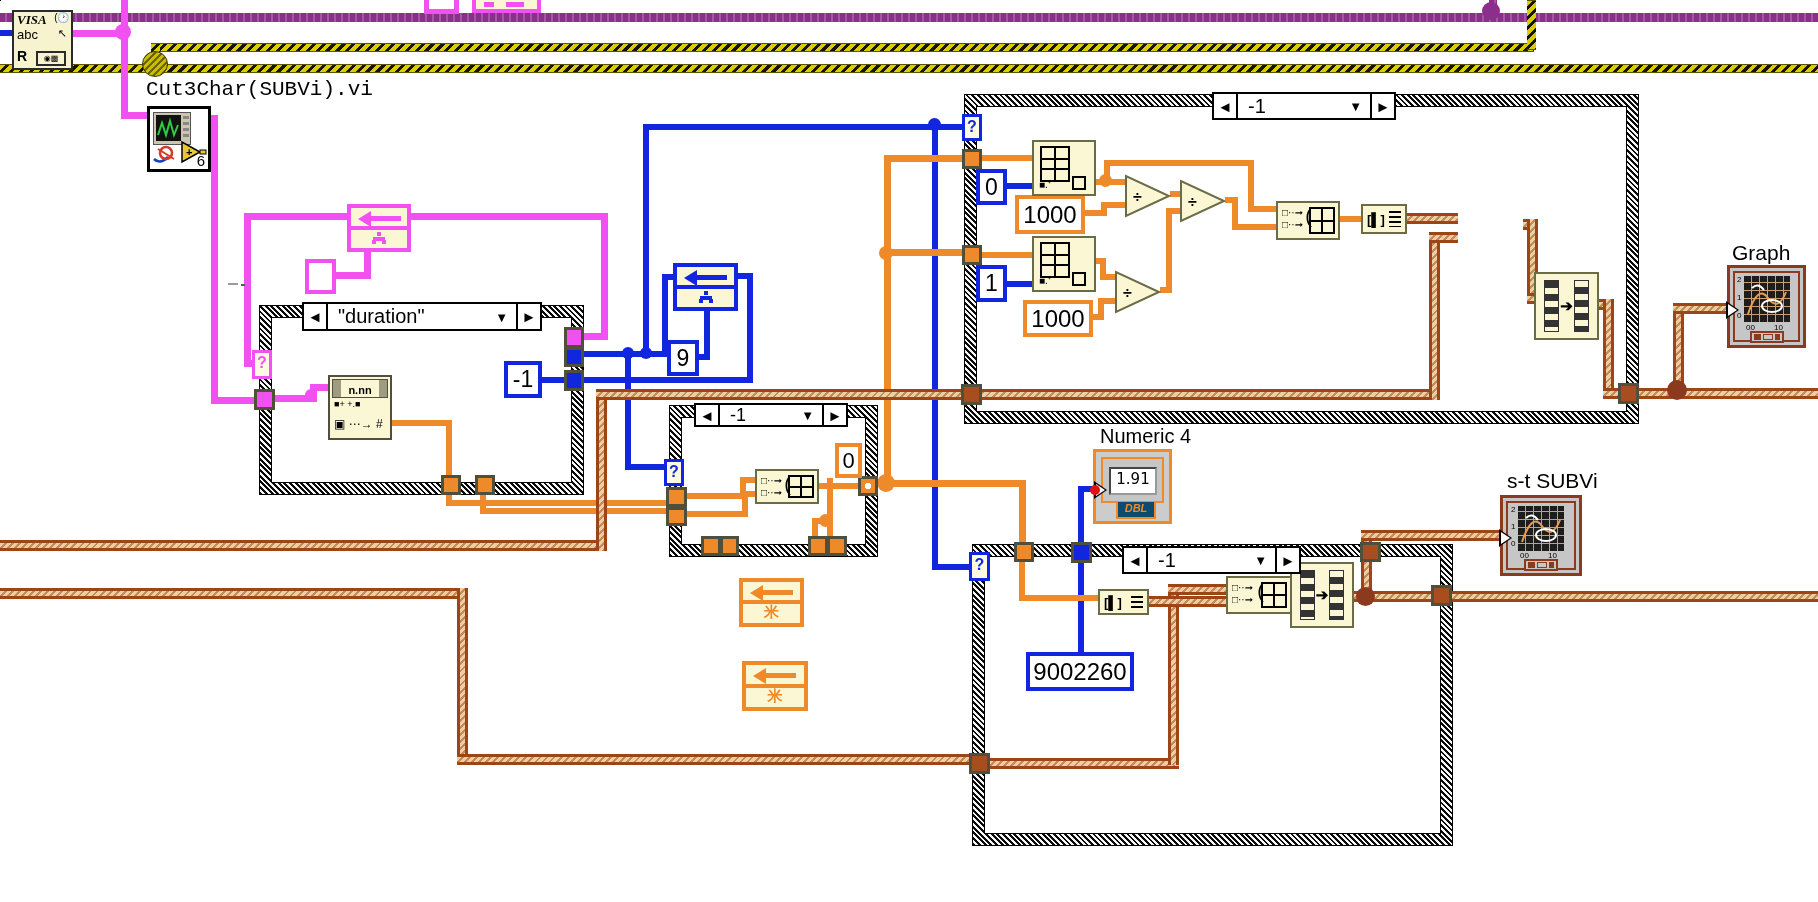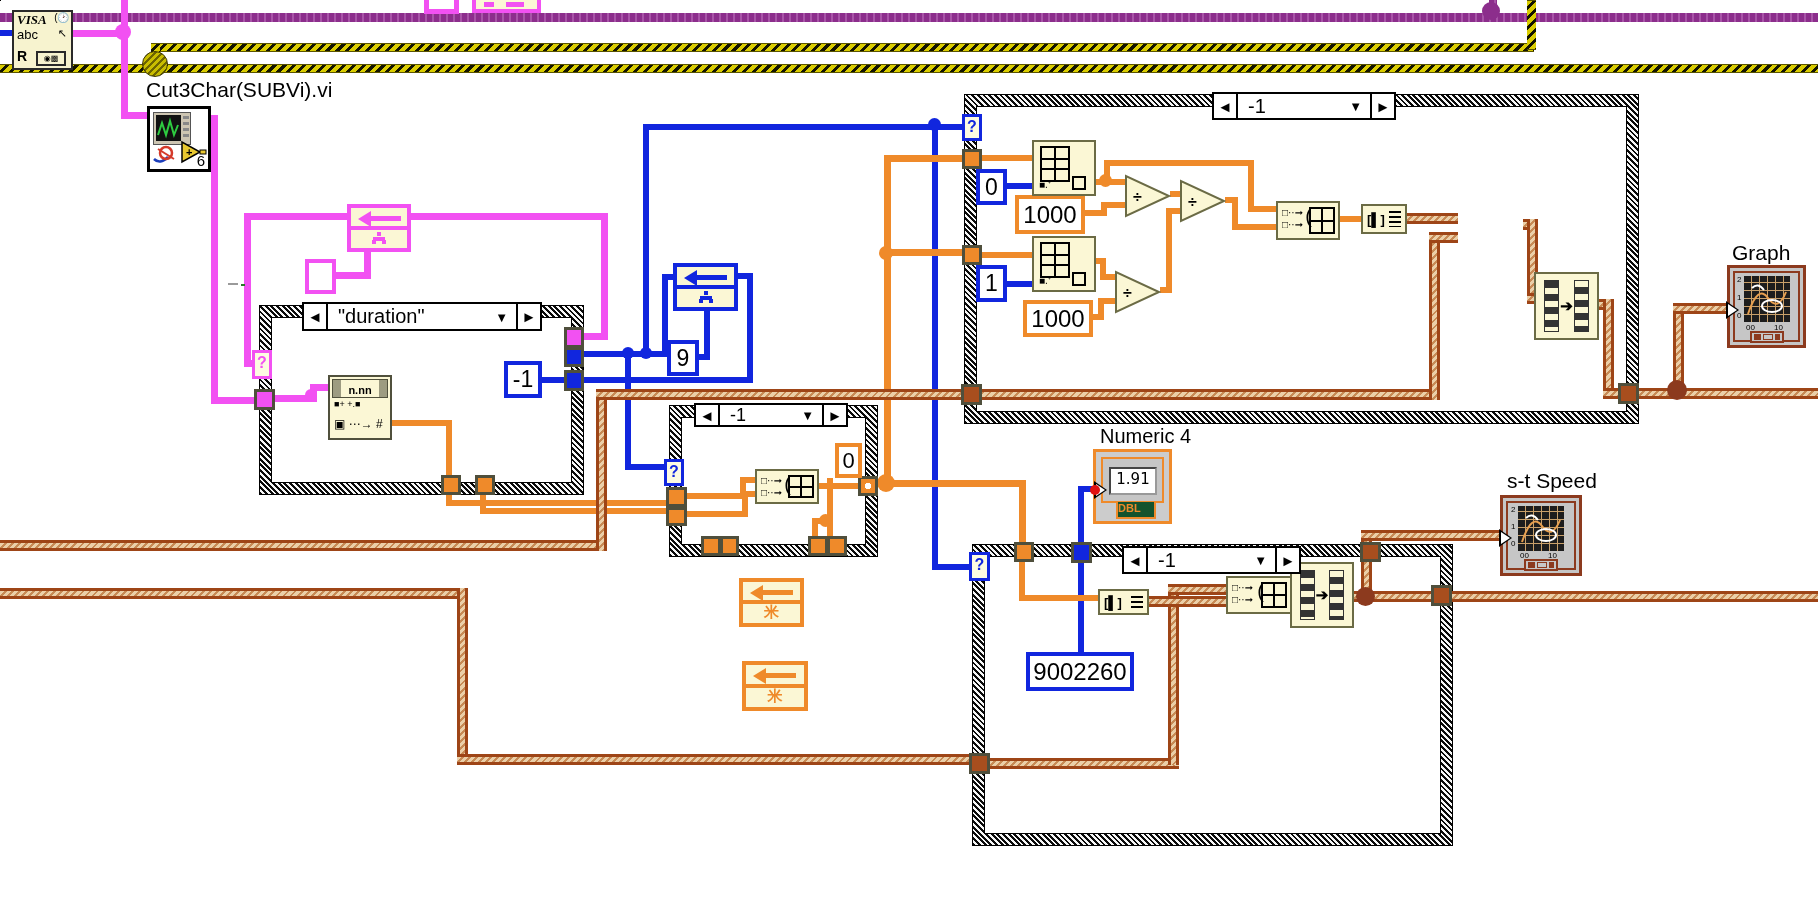--- a/index.html
+++ b/index.html
@@ -67,21 +67,21 @@
 
   <div class="abs" style="left:12px;top:10px;width:61px;height:60px;background:#F7F3CF;border:2px solid #2a2a2a;box-sizing:border-box;z-index:30;">
     <div class="lab" style="left:3px;top:0px;font-style:italic;font-weight:bold;font-size:13px;font-family:'Liberation Serif',serif;">VISA</div>
     <div class="lab" style="right:1px;top:0px;font-size:10px;">(🕑</div>
     <div class="lab" style="left:3px;top:15px;font-size:13px;">abc</div>
     <div class="lab" style="right:4px;top:15px;font-size:11px;">↖</div>
     <div class="lab" style="left:3px;top:36px;font-weight:bold;font-size:14px;">R</div>
     <div class="abs" style="left:22px;top:39px;width:30px;height:15px;border:2px solid #2a2a2a;box-sizing:border-box;background:#F7F3CF;font-size:8px;line-height:11px;text-align:center;">◉▩</div>
   </div>
 
-  <div class="lab" style="left:146px;top:78px;font-size:21px;z-index:30;">Cut3Char(SUBVi).vi</div>
+  <div class="lab" style="left:146px;top:78px;font-size:21px;z-index:30;font-family:Liberation Mono, monospace;">Cut3Char(SUBVi).vi</div>
   <div class="abs" style="left:147px;top:106px;width:64px;height:66px;background:#fff;border:3px solid #000;box-sizing:border-box;z-index:30;">
     <div class="abs" style="left:3px;top:3px;width:36px;height:31px;background:#CDC5B2;border:1px solid #555;">
       <div class="abs" style="left:2px;top:2px;width:25px;height:26px;background:#111;"></div>
       <svg width="25" height="26" style="left:2px;top:2px;">
         <polyline points="2,20 6,8 10,20 14,6 18,20 22,10" fill="none" stroke="#2ECC40" stroke-width="2"></polyline>
       </svg>
       <div class="abs" style="right:1px;top:3px;width:6px;height:22px;background:repeating-linear-gradient(#888 0 3px,#CDC5B2 3px 6px);"></div>
     </div>
     <svg width="30" height="22" style="left:2px;top:34px;">
       <path d="M2,16 Q8,22 16,14" fill="none" stroke="#1a3dbb" stroke-width="2.5"></path>
@@ -165,22 +165,22 @@
     <span>9002260</span></div>
   <div class="const pconst" style="left:305px;top:259px;width:31px;height:35px;z-index:25;">
     <span></span></div>
 
   <div class="lab" style="left:1100px;top:425px;font-size:20px;z-index:30;">Numeric 4</div>
   <div class="abs" style="left:1093px;top:449px;width:79px;height:75px;border:3px solid #EF8A2A;background:#CCCCCC;box-sizing:border-box;z-index:30;">
     <div class="abs" style="left:5px;top:5px;right:5px;bottom:18px;border:2px solid #EF8A2A;background:#C6C6C6;"></div>
     <div class="abs" style="left:13px;top:15px;width:44px;height:24px;background:#fff;border:2px inset #999;
                 font-size:15px;text-align:center;line-height:21px;font-family:'DejaVu Sans',sans-serif;">
       <span>1.91</span></div>
-    <div class="abs" style="left:20px;bottom:2px;width:36px;height:15px;border:2px solid #EF8A2A;border-top:none;background:#14532d;
-                color:#EF8A2A;font-weight:bold;font-size:11px;text-align:left;line-height:13px;">
+    <div class="abs" style="left:20px;bottom:2px;width:36px;height:15px;border:2px solid #EF8A2A;border-top:none;background:#0c4a6e;
+                color:#EF8A2A;font-weight:bold;font-size:11px;text-align:center;line-height:13px;font-style:italic;">
       <span>DBL</span></div>
     <div class="inarrow" style="left:-2px;top:29px;"></div>
     <div class="dot" style="left:-6px;top:33px;width:10px;height:10px;background:#E01010;z-index:31;"></div>
   </div>
 
   <div class="lab" style="left:1732px;top:241px;font-size:21px;z-index:30;">Graph</div>
   <div class="gray-ind" style="left:1727px;top:265px;width:79px;height:83px;z-index:30;">
     <div class="abs" style="left:3px;top:3px;right:3px;bottom:3px;border:2px solid #8C3A1E;background:#C6C6C6;"></div>
     <div class="mini-plot" style="left:14px;top:8px;width:46px;height:46px;">
       <svg width="46" height="46">
@@ -196,21 +196,21 @@
     <div class="tinynum" style="left:44px;top:56px;">10</div>
     <div class="abs" style="left:20px;bottom:2px;width:34px;height:12px;border:2px solid #8C3A1E;background:#C6C6C6;
                 display:flex;gap:2px;padding:1px 2px;box-sizing:border-box;">
       <div style="width:8px;background:#8C3A1E;"></div>
         <div style="width:8px;border:1px solid #8C3A1E;"></div>
         <div style="width:6px;background:#8C3A1E;"></div>
     </div>
     <div class="inarrow" style="left:-4px;top:33px;"></div>
   </div>
 
-  <div class="lab" style="left:1507px;top:469px;font-size:21px;z-index:30;">s-t Speed</div>
+  <div class="lab" style="left:1507px;top:469px;font-size:21px;z-index:30;">s-t SUBVi</div>
   <div class="gray-ind" style="left:1500px;top:495px;width:82px;height:81px;z-index:30;">
     <div class="abs" style="left:3px;top:3px;right:3px;bottom:3px;border:2px solid #8C3A1E;background:#C6C6C6;"></div>
     <div class="mini-plot" style="left:15px;top:8px;width:46px;height:45px;">
       <svg width="46" height="45">
           <path d="M4,36 Q14,6 24,20 T42,14" fill="none" stroke="#E8A050" stroke-width="2"></path>
       <path d="M8,12 q6,-6 12,2" fill="none" stroke="#fff" stroke-width="2"></path>
       <ellipse cx="28" cy="29" rx="10" ry="6" fill="none" stroke="#fff" stroke-width="2"></ellipse>
         </svg>
     </div>
     <div class="tinynum" style="left:8px;top:8px;">2</div>

